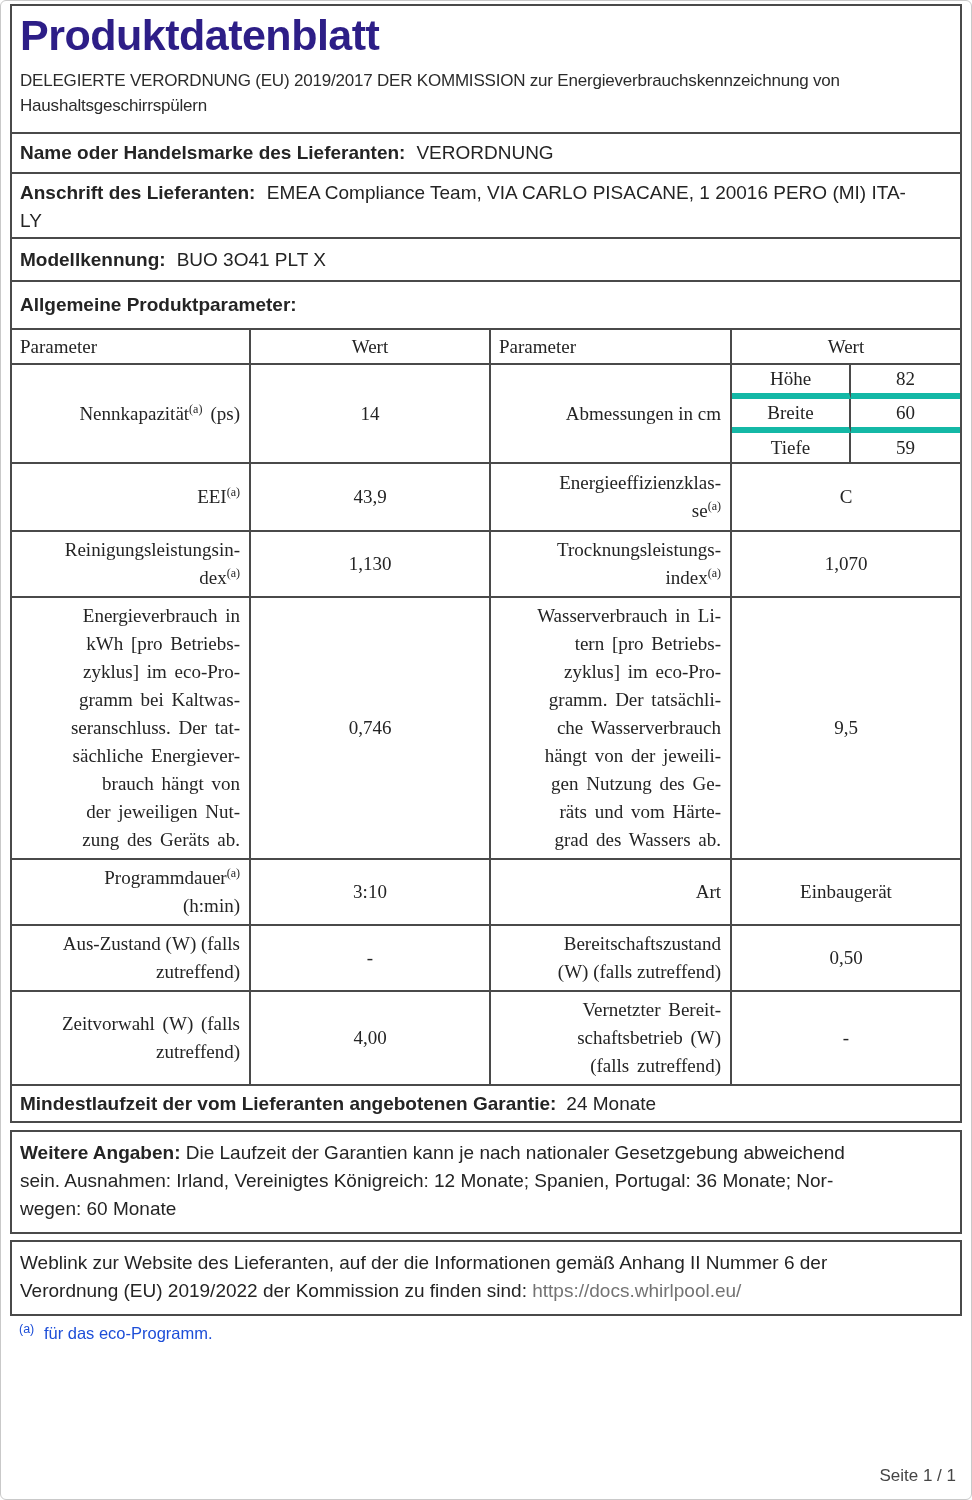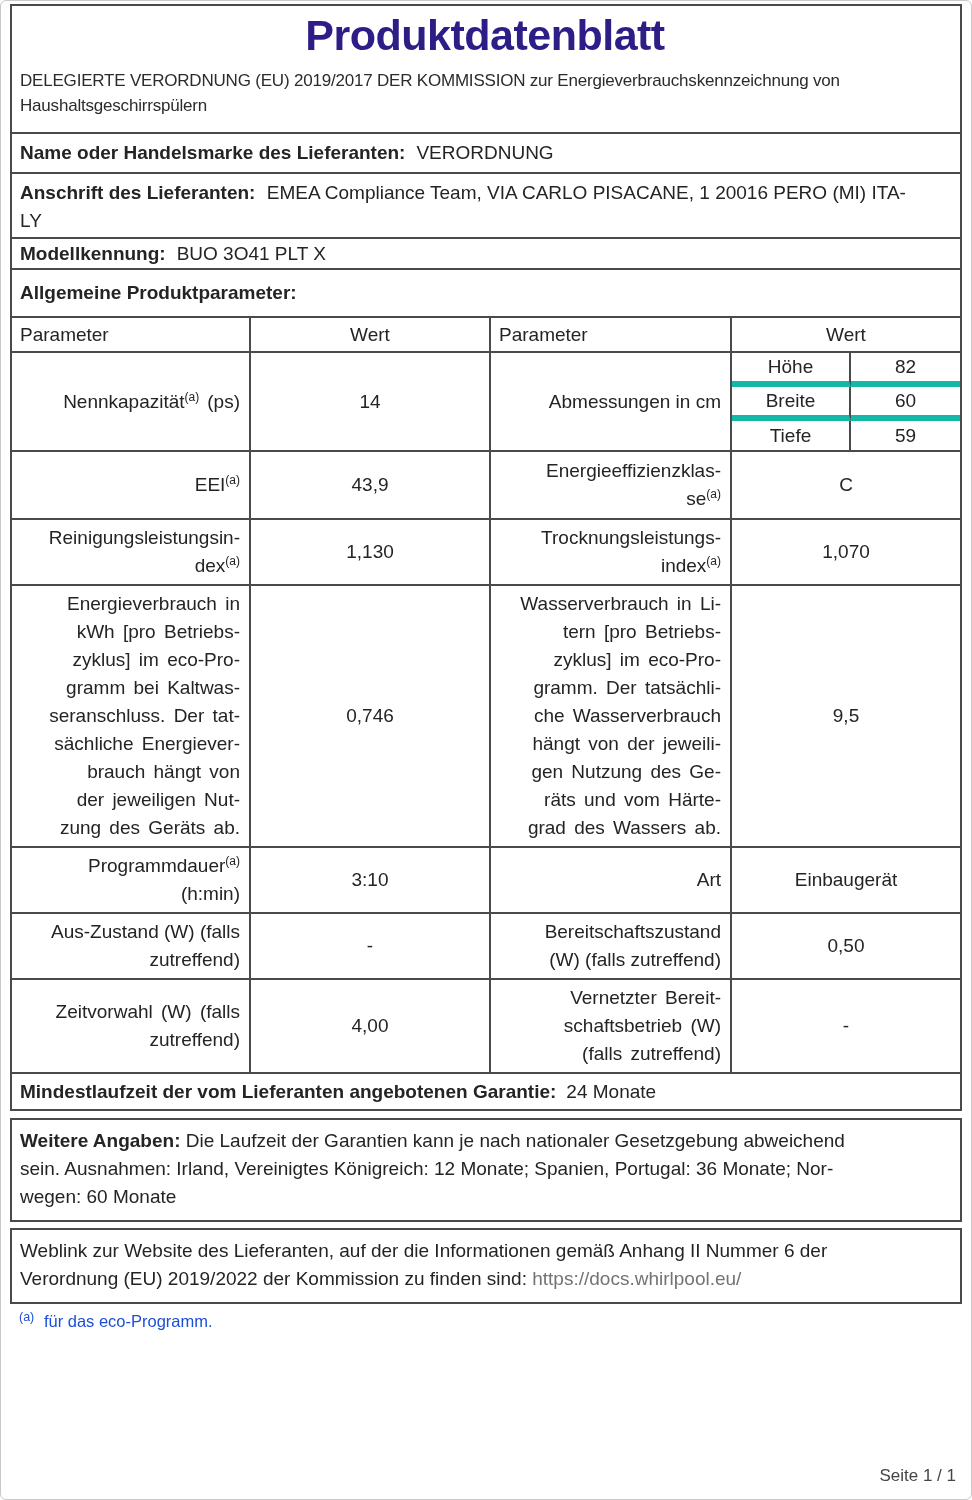--- a/index.html
+++ b/index.html
@@ -27,41 +27,40 @@
   .box.first { margin-top: 3px; }
   .gap7 { margin-top: 7px; }
   .gap6 { margin-top: 6px; }
 
   
   .title-box { height: 130px; padding: 6px 10px 0 8px; }
   .doc-title {
     font-size: 43px; font-weight: 700; letter-spacing: -0.5px;
     color: var(--title-color, #2d1e87);
     line-height: 1.1;
-    text-align: center;
   }
   .doc-subtitle {
     margin-top: 9px;
     font-size: 17px; letter-spacing: -0.2px;
     line-height: 25px; color: #2b2b2b;
     white-space: pre-line;
   }
 
   
   .info-row { display: flex; align-items: center; padding: 0 8px; font-size: 19px; }
   .info-row .lbl { font-weight: 700; }
   .info-row .val { margin-left: 11px; }
   .row-name    { height: 42px; }
   .row-address { height: 67px; display: block; padding-top: 5px; line-height: 28px; }
   .row-address .val { margin-left: 6px; white-space: pre-line; }
-  .row-model   { height: 33px; }
+  .row-model   { height: 45px; }
   .row-section { height: 50px; }
 
   
-  table.params { width: 100%; border-collapse: collapse; table-layout: fixed; }
+  table.params { width: 100%; border-collapse: collapse; table-layout: fixed; font-family: Liberation Serif, serif; }
   table.params th, table.params td {
     border: 2px solid #4a4a4a;
     font-size: 19px; font-weight: 400;
     vertical-align: middle;
     line-height: 28px;
     color: #242424;
   }
   table.params th { text-align: left; padding: 2px 8px; height: 35px; }
   table.params th.center, table.params td.center { text-align: center; }
   td.label-cell { padding: 4px 9px; text-align: right; }

